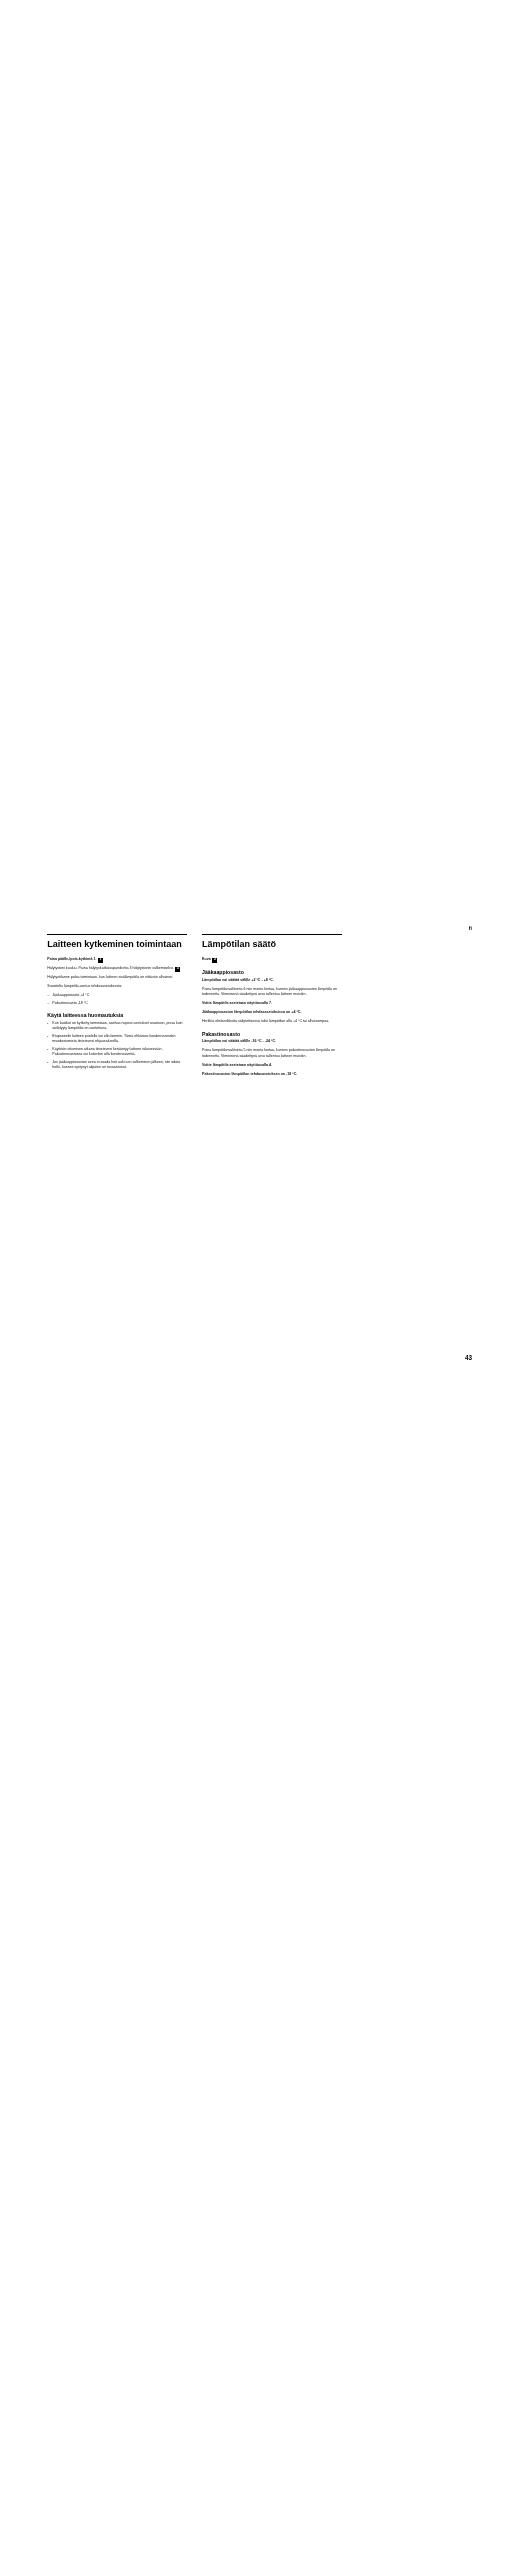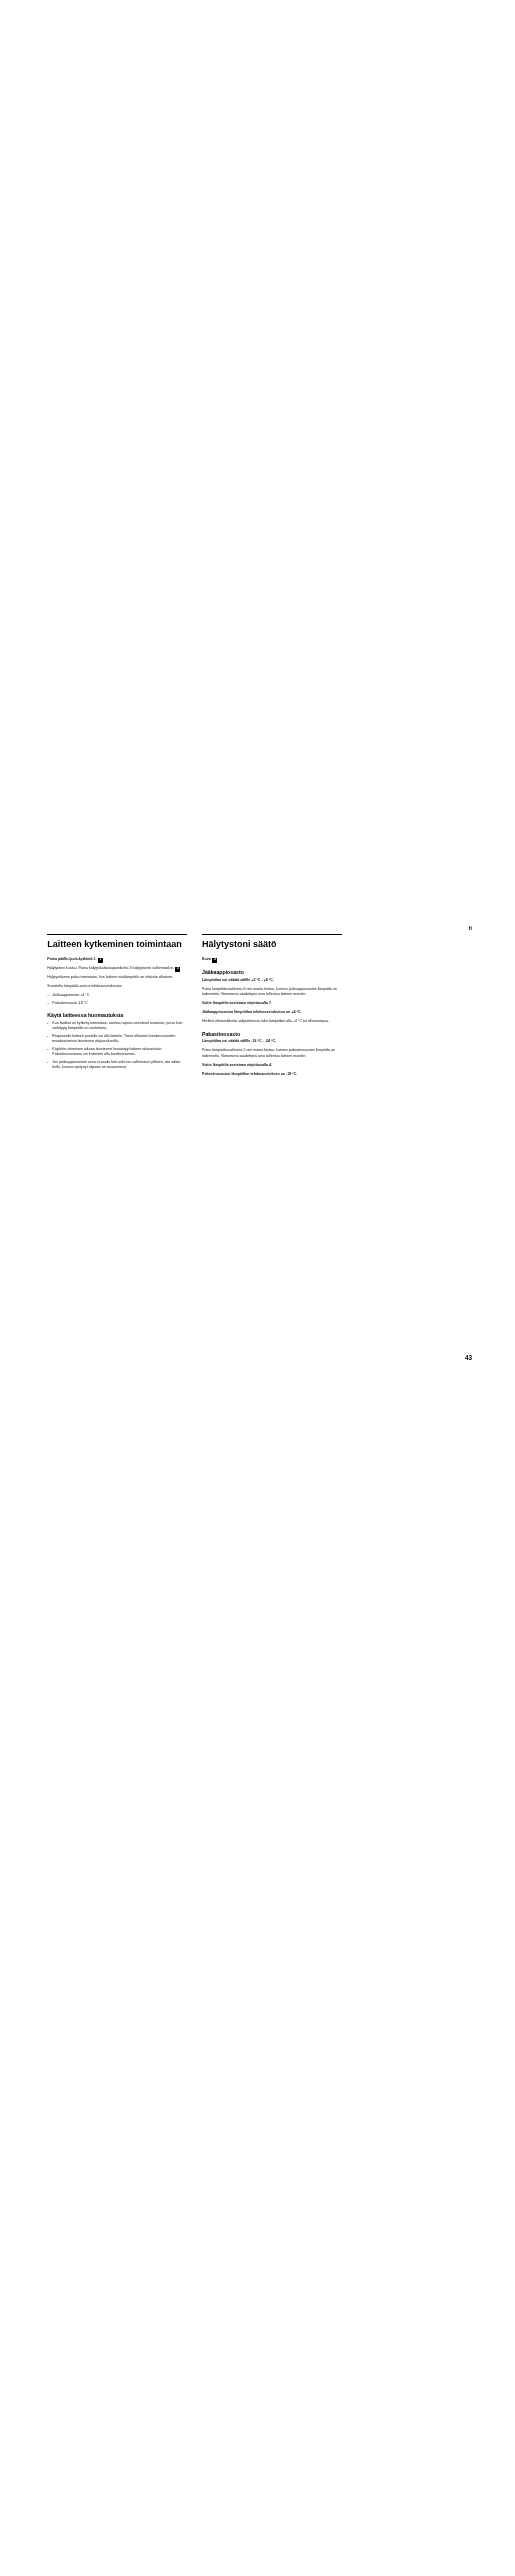--- a/index.html
+++ b/index.html
@@ -168,21 +168,21 @@
 
       <ul class="list">
         <li>Kun laatikot on kytketty toimintaan, asettaa nopeat asetukset osastoon, jossa kuin säilötyyty lämpötilat on asetettuna.</li>
         <li>Etupaneelin laitteen puolella voi olla lämmin. Tämä ehkäisee kondenssiveden muodostumista tiivistevesi ohjausalueella.</li>
         <li>Käyttöön ottamisen aikana tiivistevesi kerääntyy laitteen takaseinään. Pakastinosastossa voi kuitenkin olla kondenssivettä.</li>
         <li>Jos jääkaappiosaston ovea ei saada heti auki sen sulkemisen jälkeen, niin odota hetki, kunnes syntynyt alipaine on tasaantunut.</li>
       </ul>
     </div>
 
     <div class="col right">
-      <h1 class="title">Hälytystoni säätö</h1>
+      <h1 class="title">Lämpötilan säätö</h1>
 
       <p class="body bold">
         <span>Kuva</span>
         <span class="inline-badge">2</span>
       </p>
 
       <h2 class="sub">Jääkaappiosasto</h2>
       <p class="body bold">Lämpötilaa voi säätää välille +2 °C - +8 °C.</p>
       <p class="body">Paina lämpötilanvalitsinta 6 niin monta kertaa, kunnes jääkaappiosaston lämpötila on todennettu. Viimeisenä säädettynä arvo tallentuu laitteen muistiin.</p>
       <p class="body bold">Voitte lämpötila asetetaan näyttöosalla 7.</p>

